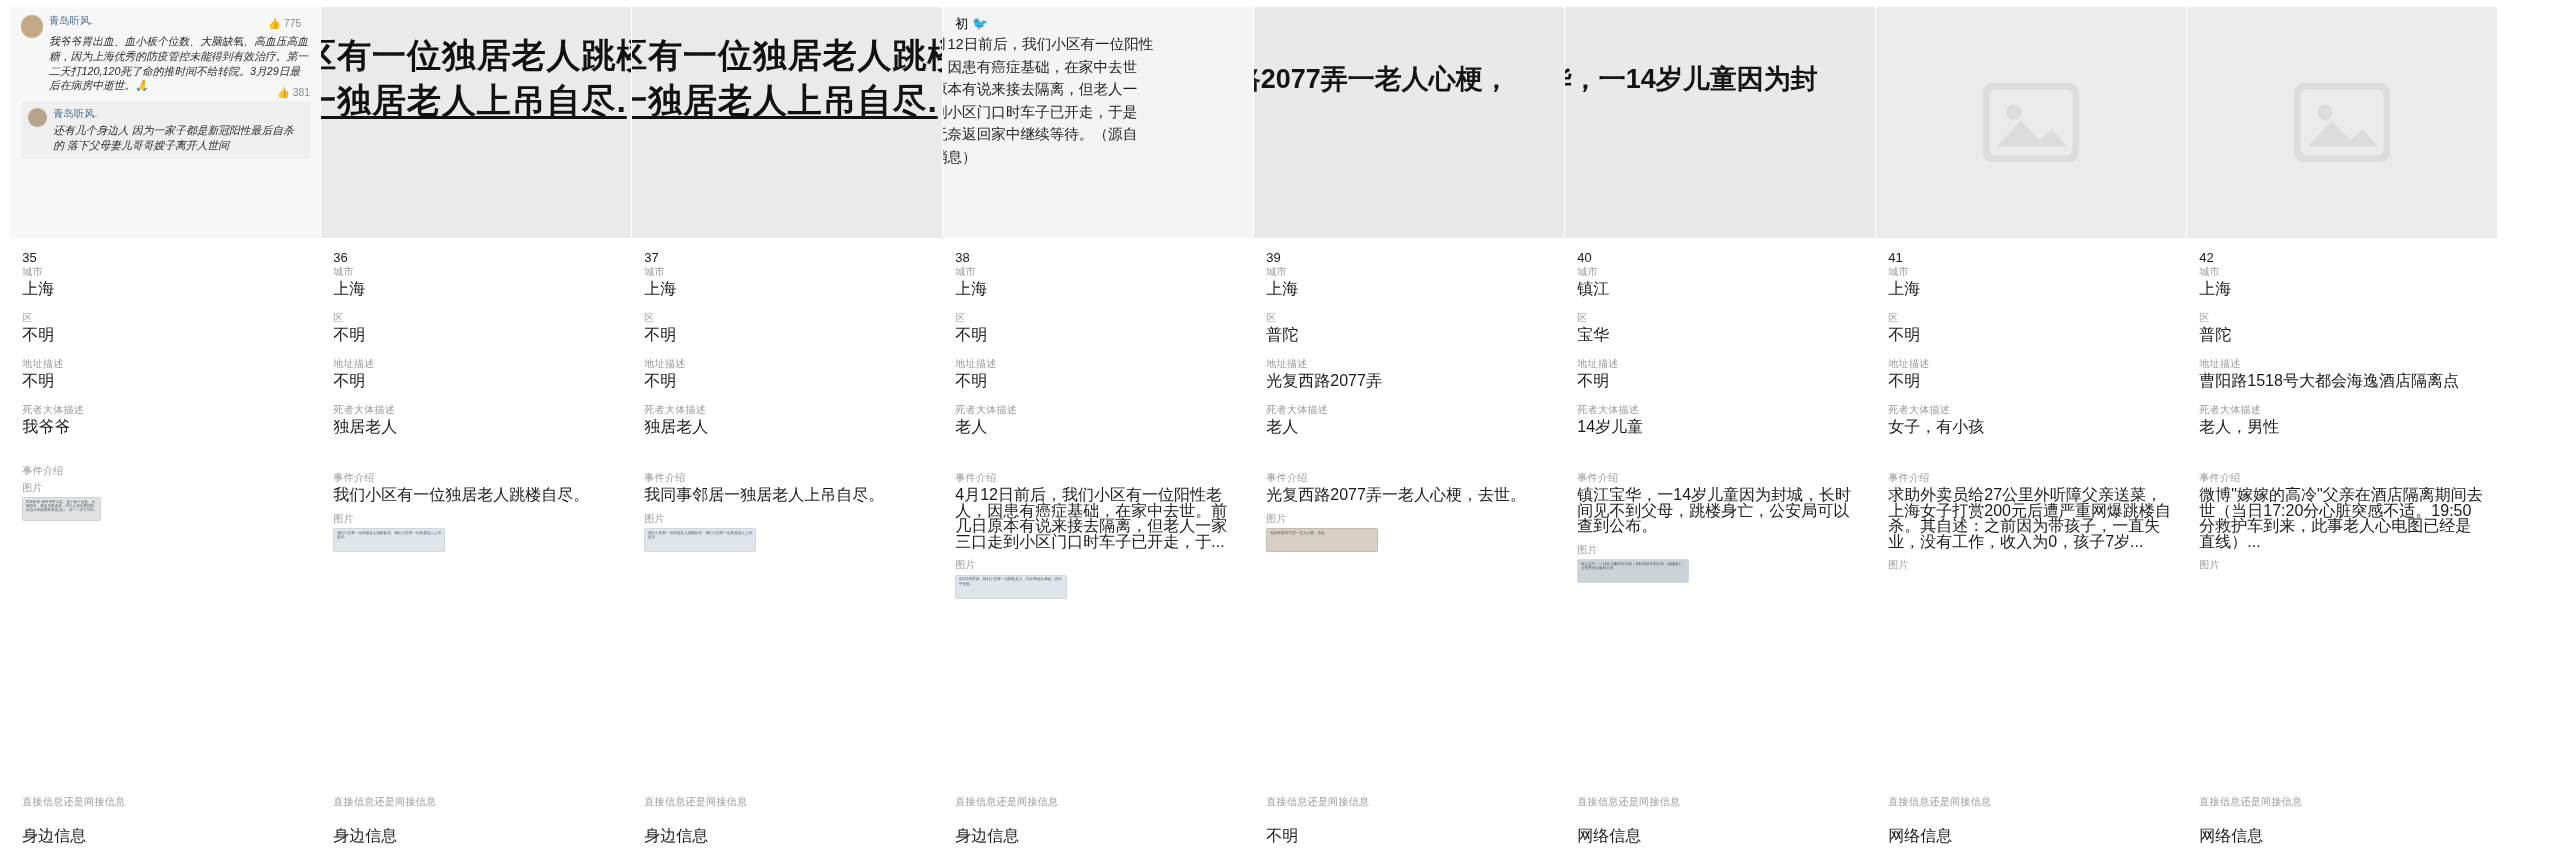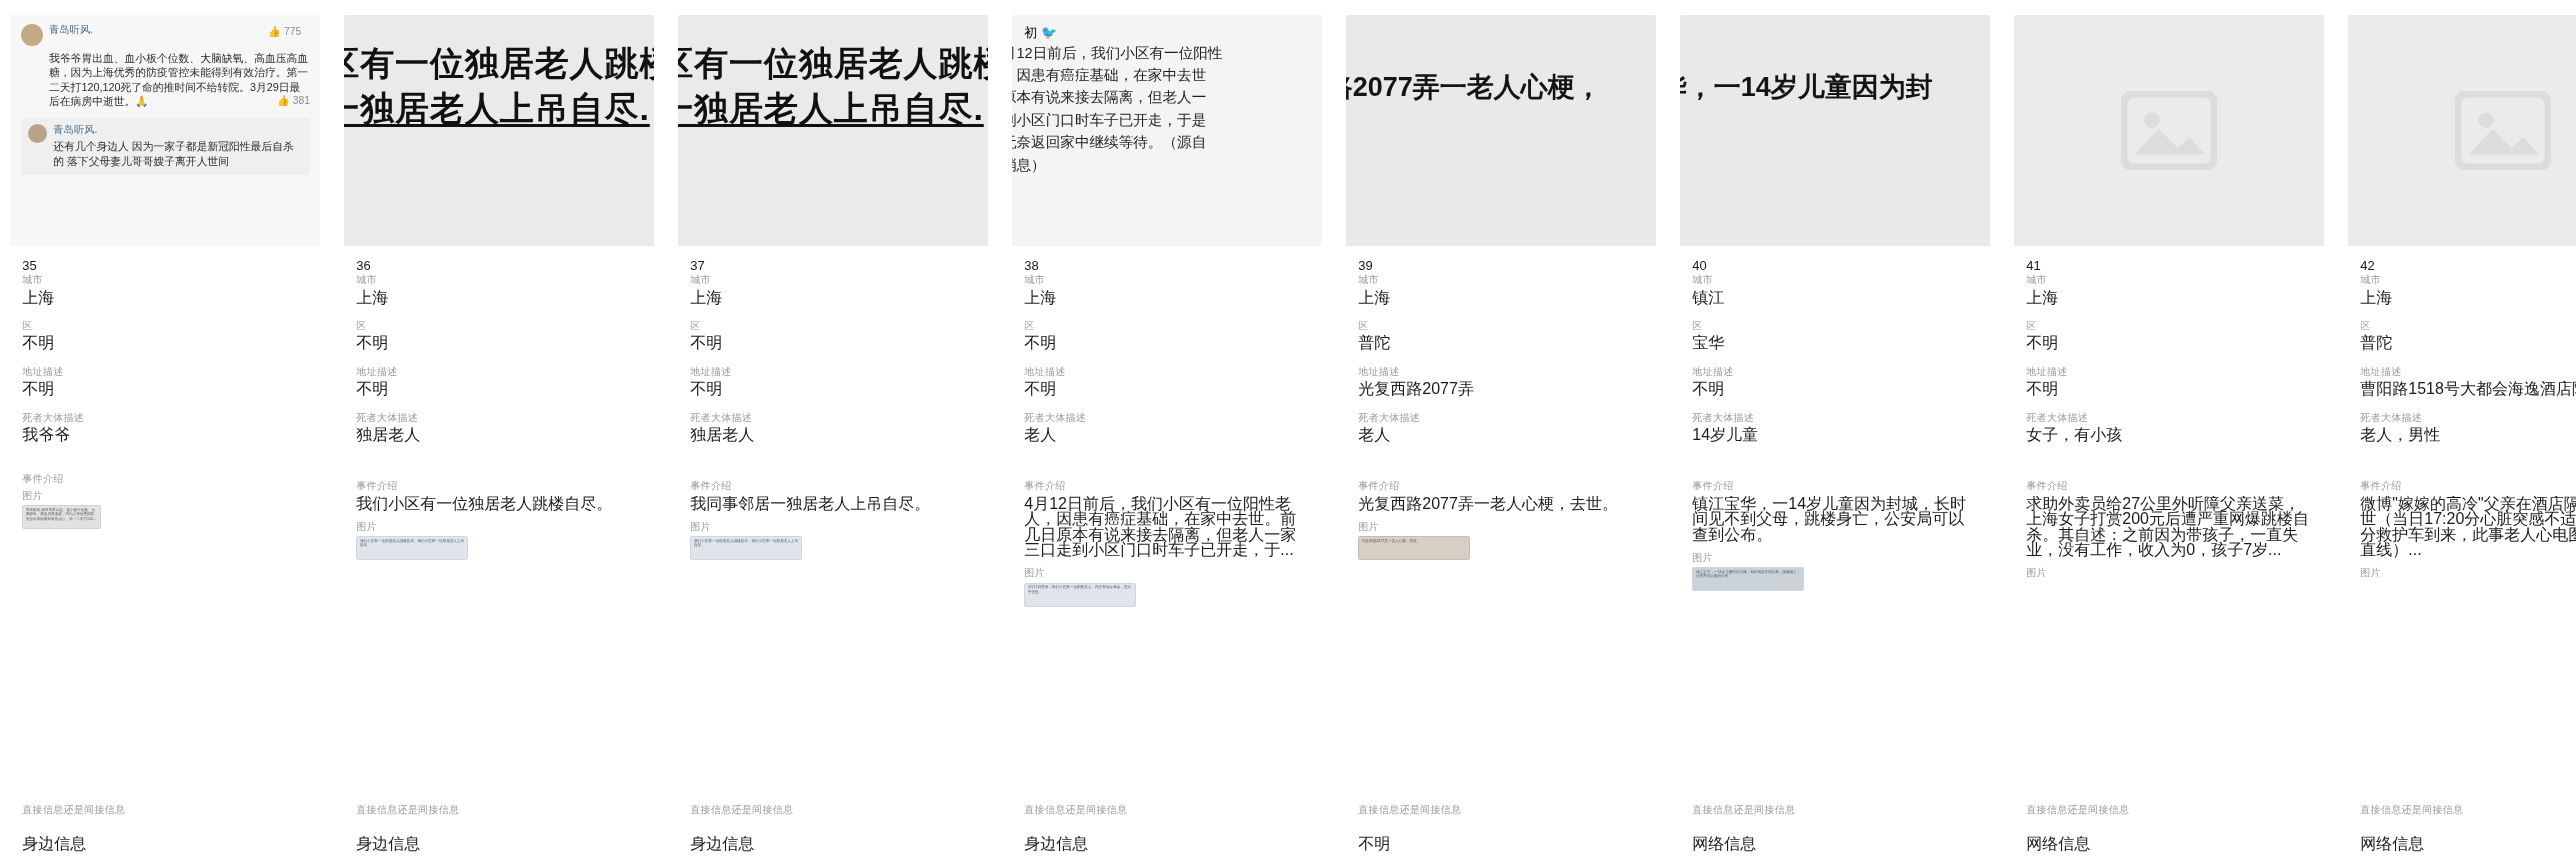--- a/index.html
+++ b/index.html
@@ -5,24 +5,24 @@
   * { box-sizing: border-box; }
   html, body {
     margin: 0; padding: 0;
     width: 2576px; height: 862px;
     background: #ffffff;
     font-family: "Liberation Sans", sans-serif;
     overflow: hidden;
   }
   #board {
     display: flex;
-    gap: 24px;
+    gap: 1px;
     padding: 6.9px 10.3px 0 10.3px;
     height: 862px;
-    align-items: flex-end;
+    align-items: flex-start;
   }
   .card {
     width: 310px;
     flex: 0 0 310px;
     background: #ffffff;
     border-radius: 1.7px;
     display: flex;
     flex-direction: column;
     height: 847px;
     overflow: hidden;
@@ -55,29 +55,30 @@
   .wb-like {
     position: absolute; right: 19px; top: 10.3px;
     font-size: 10.3px; color: #8a8a8a;
   }
   .wb-like2 {
     position: absolute; right: 10.3px; top: 79px;
     font-size: 10.3px; color: #8a8a8a;
   }
   .wb-text {
     font-size: 10.8px; line-height: 14.6px; color: #2b2b2b;
-    margin-top: 15px; word-break: break-all;
+    margin-top: 7px; word-break: break-all; font-style: italic;
   }
   .wb-quote {
     margin-top: 8.6px; background: #efefef; padding: 6.9px 7.7px;
     border-radius: 2.6px;
   }
   .wb-qtext {
     font-size: 10.8px; line-height: 14.6px; color: #2b2b2b; margin-top: 2.6px;
     word-break: break-all;
+    font-style: italic;
   }
   
   .big {
     background: #eaeaea;
     display: block;
     padding: 26px 0 0 0;
     overflow: hidden;
   }
   .big-line {
     font-size: 34px;

